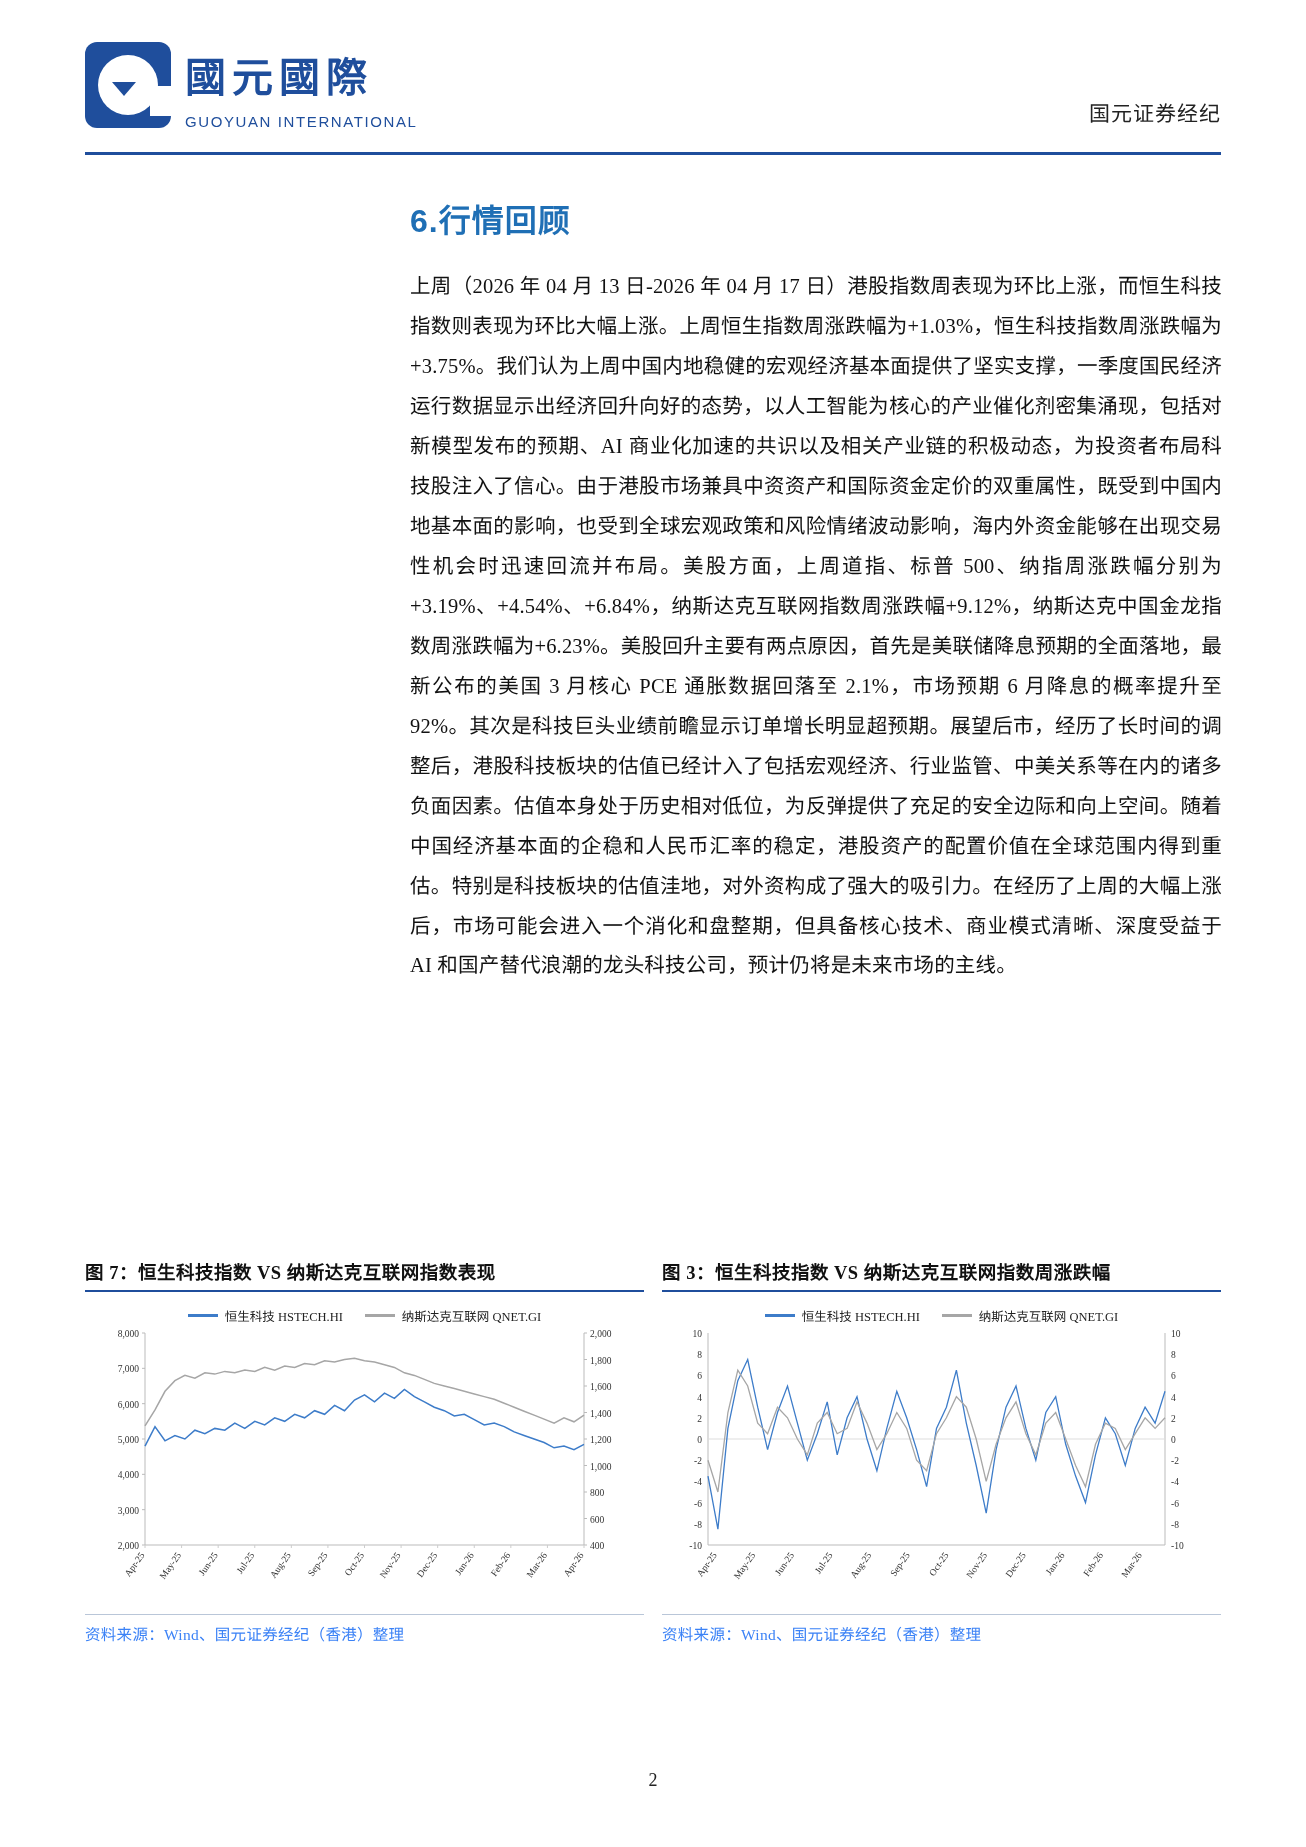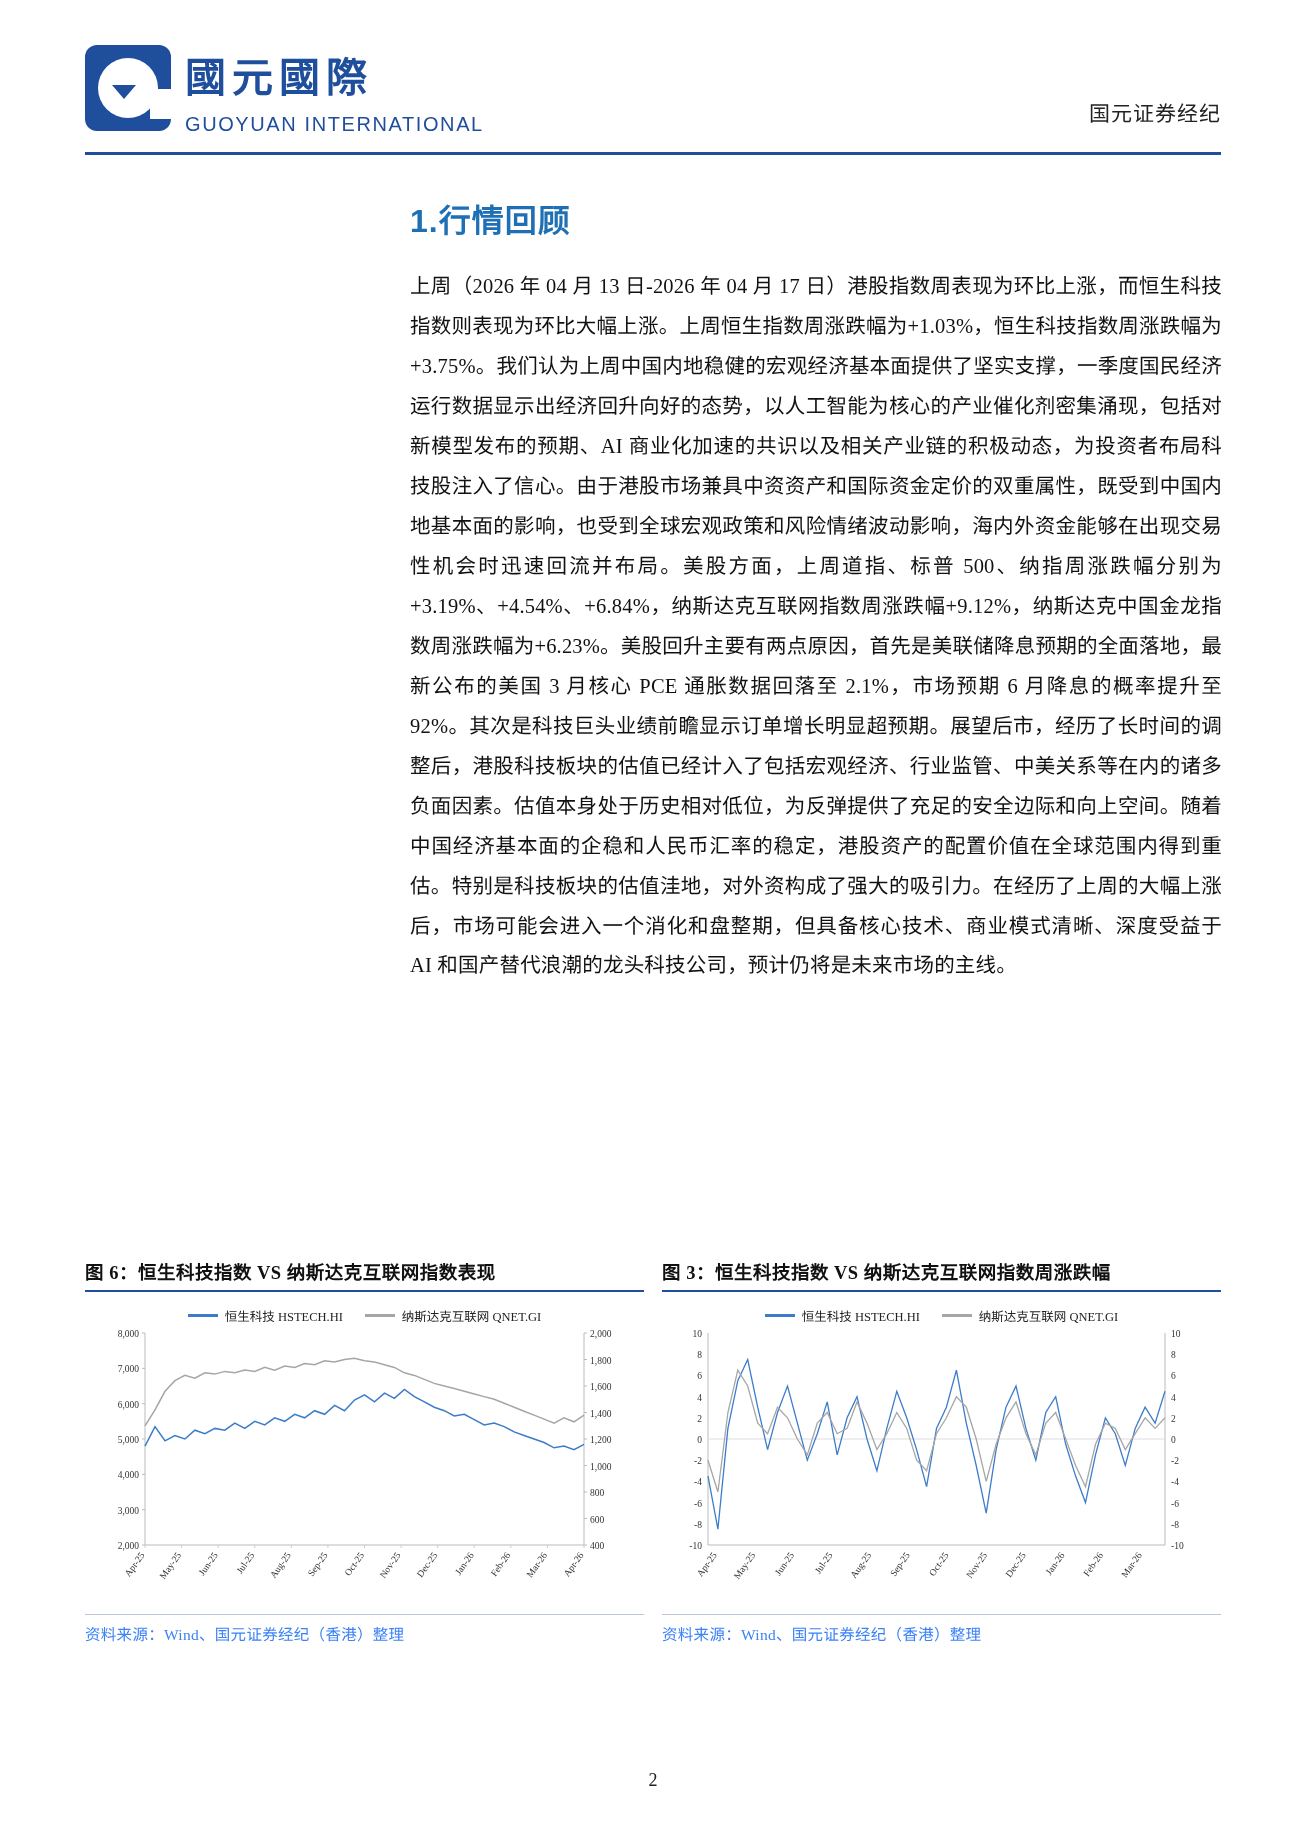--- a/index.html
+++ b/index.html
@@ -36,21 +36,21 @@
     position:absolute; right:-1px; bottom:12px; width:22px; height:30px;
     background:#ffffff;
   }
   .logo-text { display:flex; flex-direction:column; justify-content:center; }
   .logo-cn {
     font-family:"Liberation Serif", serif;
     font-size:41px; font-weight:bold; color:#1f4e9c; letter-spacing:6px; line-height:1.1;margin-top:16px;
   }
   .logo-en {
     font-family:"Liberation Sans", sans-serif;
-    font-size:20px; color:#1f4e9c; letter-spacing:1.6px; margin-top:12px;
+    font-size:15px; color:#1f4e9c; letter-spacing:1.6px; margin-top:12px;
   }
   .header-right {
     position:absolute; right:0; bottom:18px;
     font-size:21px; color:#222; letter-spacing:1px;
     font-family:"Liberation Serif", serif;
   }
   .header-rule {
     position:absolute; left:85px; right:85px; top:152px;
     height:3px; background:#1f4e9c;
   }
@@ -122,28 +122,28 @@
       <div class="logo-text">
         <div class="logo-cn">國元國際</div>
         <div class="logo-en">GUOYUAN INTERNATIONAL</div>
       </div>
     </div>
     <div class="header-right">国元证券经纪</div>
   </div>
   <div class="header-rule"></div>
 
   <div class="content">
-    <h1 class="sec">1.行情回顾</h1>
+    <h1 class="sec">6.行情回顾</h1>
     <p class="para">上周（2026 年 04 月 13 日-2026 年 04 月 17 日）港股指数周表现为环比上涨，而恒生科技指数则表现为环比大幅上涨。上周恒生指数周涨跌幅为+1.03%，恒生科技指数周涨跌幅为+3.75%。我们认为上周中国内地稳健的宏观经济基本面提供了坚实支撑，一季度国民经济运行数据显示出经济回升向好的态势，以人工智能为核心的产业催化剂密集涌现，包括对新模型发布的预期、AI 商业化加速的共识以及相关产业链的积极动态，为投资者布局科技股注入了信心。由于港股市场兼具中资资产和国际资金定价的双重属性，既受到中国内地基本面的影响，也受到全球宏观政策和风险情绪波动影响，海内外资金能够在出现交易性机会时迅速回流并布局。美股方面，上周道指、标普 500、纳指周涨跌幅分别为+3.19%、+4.54%、+6.84%，纳斯达克互联网指数周涨跌幅+9.12%，纳斯达克中国金龙指数周涨跌幅为+6.23%。美股回升主要有两点原因，首先是美联储降息预期的全面落地，最新公布的美国 3 月核心 PCE 通胀数据回落至 2.1%，市场预期 6 月降息的概率提升至 92%。其次是科技巨头业绩前瞻显示订单增长明显超预期。展望后市，经历了长时间的调整后，港股科技板块的估值已经计入了包括宏观经济、行业监管、中美关系等在内的诸多负面因素。估值本身处于历史相对低位，为反弹提供了充足的安全边际和向上空间。随着中国经济基本面的企稳和人民币汇率的稳定，港股资产的配置价值在全球范围内得到重估。特别是科技板块的估值洼地，对外资构成了强大的吸引力。在经历了上周的大幅上涨后，市场可能会进入一个消化和盘整期，但具备核心技术、商业模式清晰、深度受益于 AI 和国产替代浪潮的龙头科技公司，预计仍将是未来市场的主线。</p>
   </div>
 
   <div class="fig-row">
 
     <div class="fig-col">
-      <div class="fig-title">图 6：恒生科技指数 VS 纳斯达克互联网指数表现</div>
+      <div class="fig-title">图 7：恒生科技指数 VS 纳斯达克互联网指数表现</div>
       <div class="fig-box">
         <div class="legend">
           <div class="item">
             <span class="swatch" style="background:#3d7cc9"></span>
             <span>恒生科技 HSTECH.HI</span>
           </div>
           <div class="item">
             <span class="swatch" style="background:#a6a6a6"></span>
             <span>纳斯达克互联网 QNET.GI</span>
           </div>

